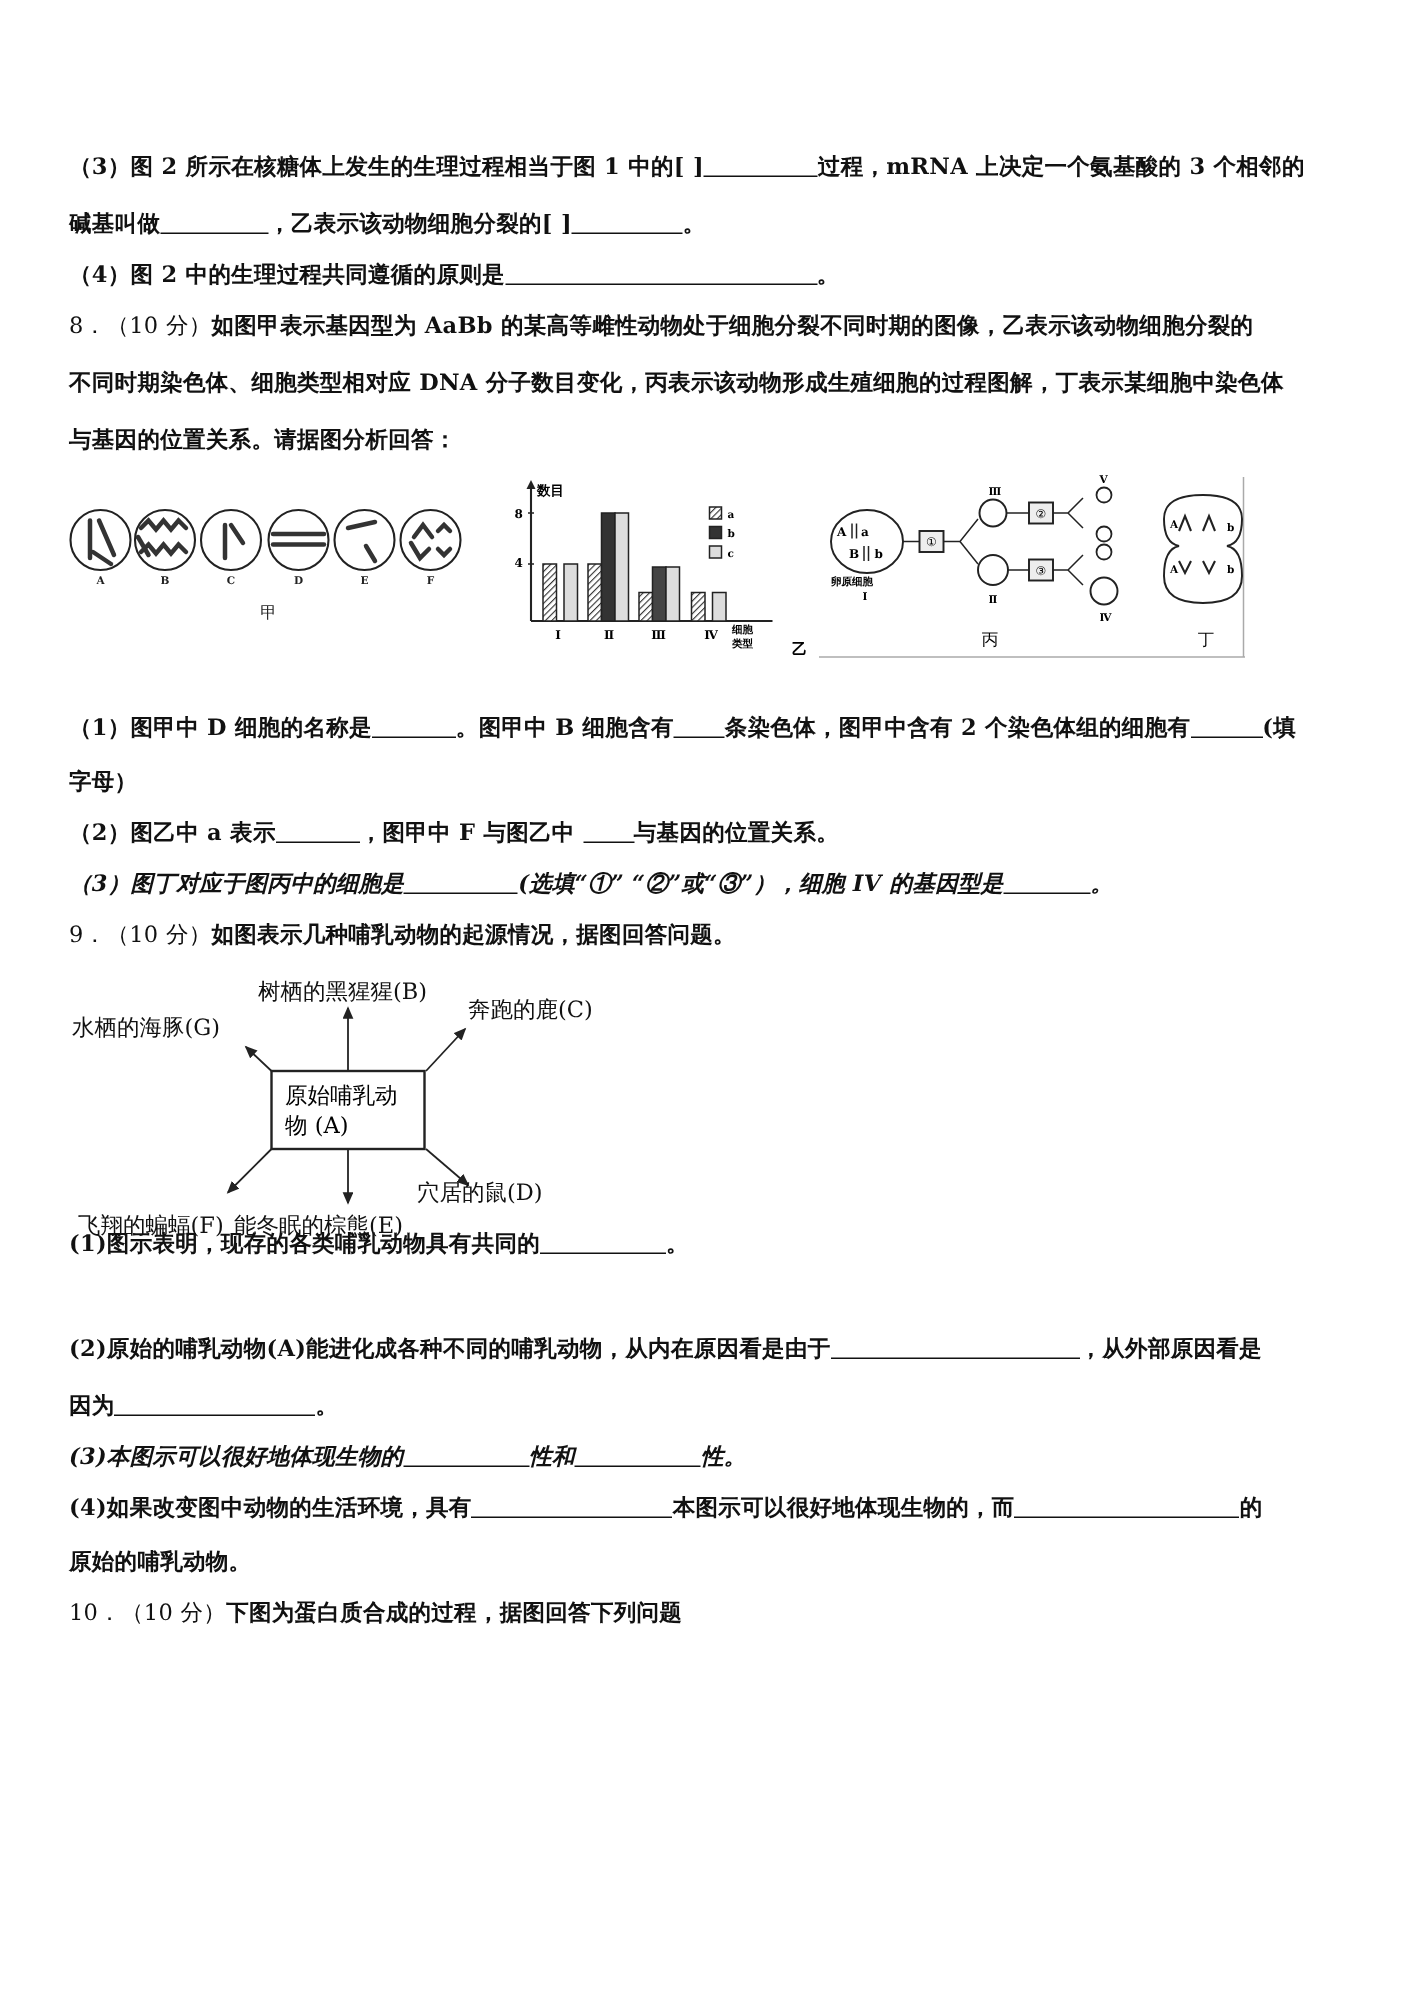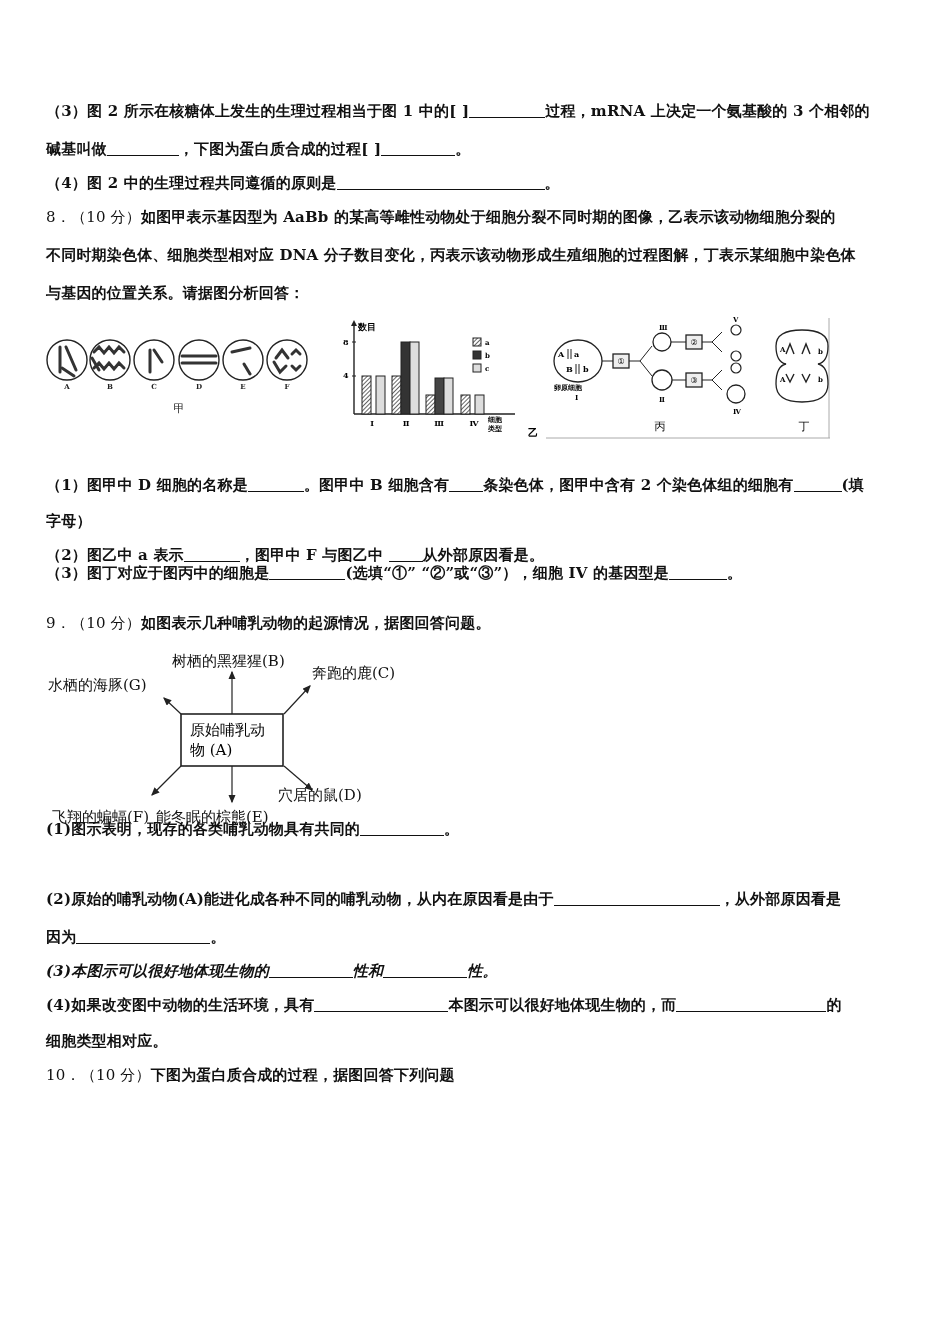--- a/index.html
+++ b/index.html
@@ -11,21 +11,21 @@
   .fig { position: absolute; }
   svg text { font-family: "DejaVu Serif", serif; }
 </style>
 </head>
 <body>
 
 <div class="line" style="top:102px;text-align:center;">
   <span>（3）图 2 所示在核糖体上发生的生理过程相当于图 1 中的[  ]</span><span class="blank" style="width:76px"></span><span>过程，mRNA 上决定一个氨基酸的 3 个相邻的</span>
 </div>
 <div class="line" style="top:140px;">
-  <span>碱基叫做</span><span class="blank" style="width:72px"></span><span>，下图为蛋白质合成的过程[   ]</span><span class="blank" style="width:74px"></span><span>。</span>
+  <span>碱基叫做</span><span class="blank" style="width:72px"></span><span>，乙表示该动物细胞分裂的[   ]</span><span class="blank" style="width:74px"></span><span>。</span>
 </div>
 <div class="line" style="top:174px;">
   <span>（4）图 2 中的生理过程共同遵循的原则是</span><span class="blank" style="width:208px"></span><span>。</span>
 </div>
 
 <div class="line" style="top:208px;">
   <span class="num">8．（10 分）</span><span>如图甲表示基因型为 AaBb 的某高等雌性动物处于细胞分裂不同时期的图像，乙表示该动物细胞分裂的</span>
 </div>
 <div class="line" style="top:246px;">
   <span>不同时期染色体、细胞类型相对应 DNA 分子数目变化，丙表示该动物形成生殖细胞的过程图解，丁表示某细胞中染色体</span>
@@ -182,23 +182,23 @@
   <text x="264" y="114" font-size="11" text-anchor="middle">丁</text>
 </svg>
 
 <div class="line" style="top:476px;">
   <span>（1）图甲中 D 细胞的名称是</span><span class="blank" style="width:56px"></span><span>。图甲中 B 细胞含有</span><span class="blank" style="width:34px"></span><span>条染色体，图甲中含有 2 个染色体组的细胞有</span><span class="blank" style="width:48px"></span><span>(填</span>
 </div>
 <div class="line" style="top:512px;">
   <span>字母）</span>
 </div>
 <div class="line" style="top:546px;">
-  <span>（2）图乙中 a 表示</span><span class="blank" style="width:56px"></span><span>，图甲中 F 与图乙中 </span><span class="blank" style="width:34px"></span><span>从外部原因看是。</span>
-</div>
-<div class="line" style="top:564px;">
+  <span>（2）图乙中 a 表示</span><span class="blank" style="width:56px"></span><span>，图甲中 F 与图乙中 </span><span class="blank" style="width:34px"></span><span>与基因的位置关系。</span>
+</div>
+<div class="line" style="top:580px;font-style:italic;">
   <span>（3）图丁对应于图丙中的细胞是</span><span class="blank" style="width:76px"></span><span>(选填“①” “②”或“③”），细胞 IV 的基因型是</span><span class="blank" style="width:58px"></span><span>。</span>
 </div>
 
 <div class="line" style="top:614px;text-align:center;">
   <span class="num">9．（10 分）</span><span>如图表示几种哺乳动物的起源情况，据图回答问题。</span>
 </div>
 
 <svg class="fig" style="left:44px;top:642px;" width="380" height="192">
   <defs>
     <marker id="arr" markerWidth="8" markerHeight="8" refX="6" refY="3" orient="auto">
@@ -235,18 +235,18 @@
 <div class="line" style="top:928px;">
   <span>因为</span><span class="blank" style="width:134px"></span><span>。</span>
 </div>
 <div class="line" style="top:962px;font-style:italic;">
   <span>(3)本图示可以很好地体现生物的</span><span class="blank" style="width:84px"></span><span>性和</span><span class="blank" style="width:84px"></span><span>性。</span>
 </div>
 <div class="line" style="top:996px;">
   <span>(4)如果改变图中动物的生活环境，具有</span><span class="blank" style="width:134px"></span><span>本图示可以很好地体现生物的，而</span><span class="blank" style="width:150px"></span><span>的</span>
 </div>
 <div class="line" style="top:1032px;">
-  <span>细胞类型相对应。</span>
+  <span>原始的哺乳动物。</span>
 </div>
 
 <div class="line" style="top:1066px;">
   <span class="num">10．（10 分）</span><span>下图为蛋白质合成的过程，据图回答下列问题</span>
 </div>
 
 </body></html>

